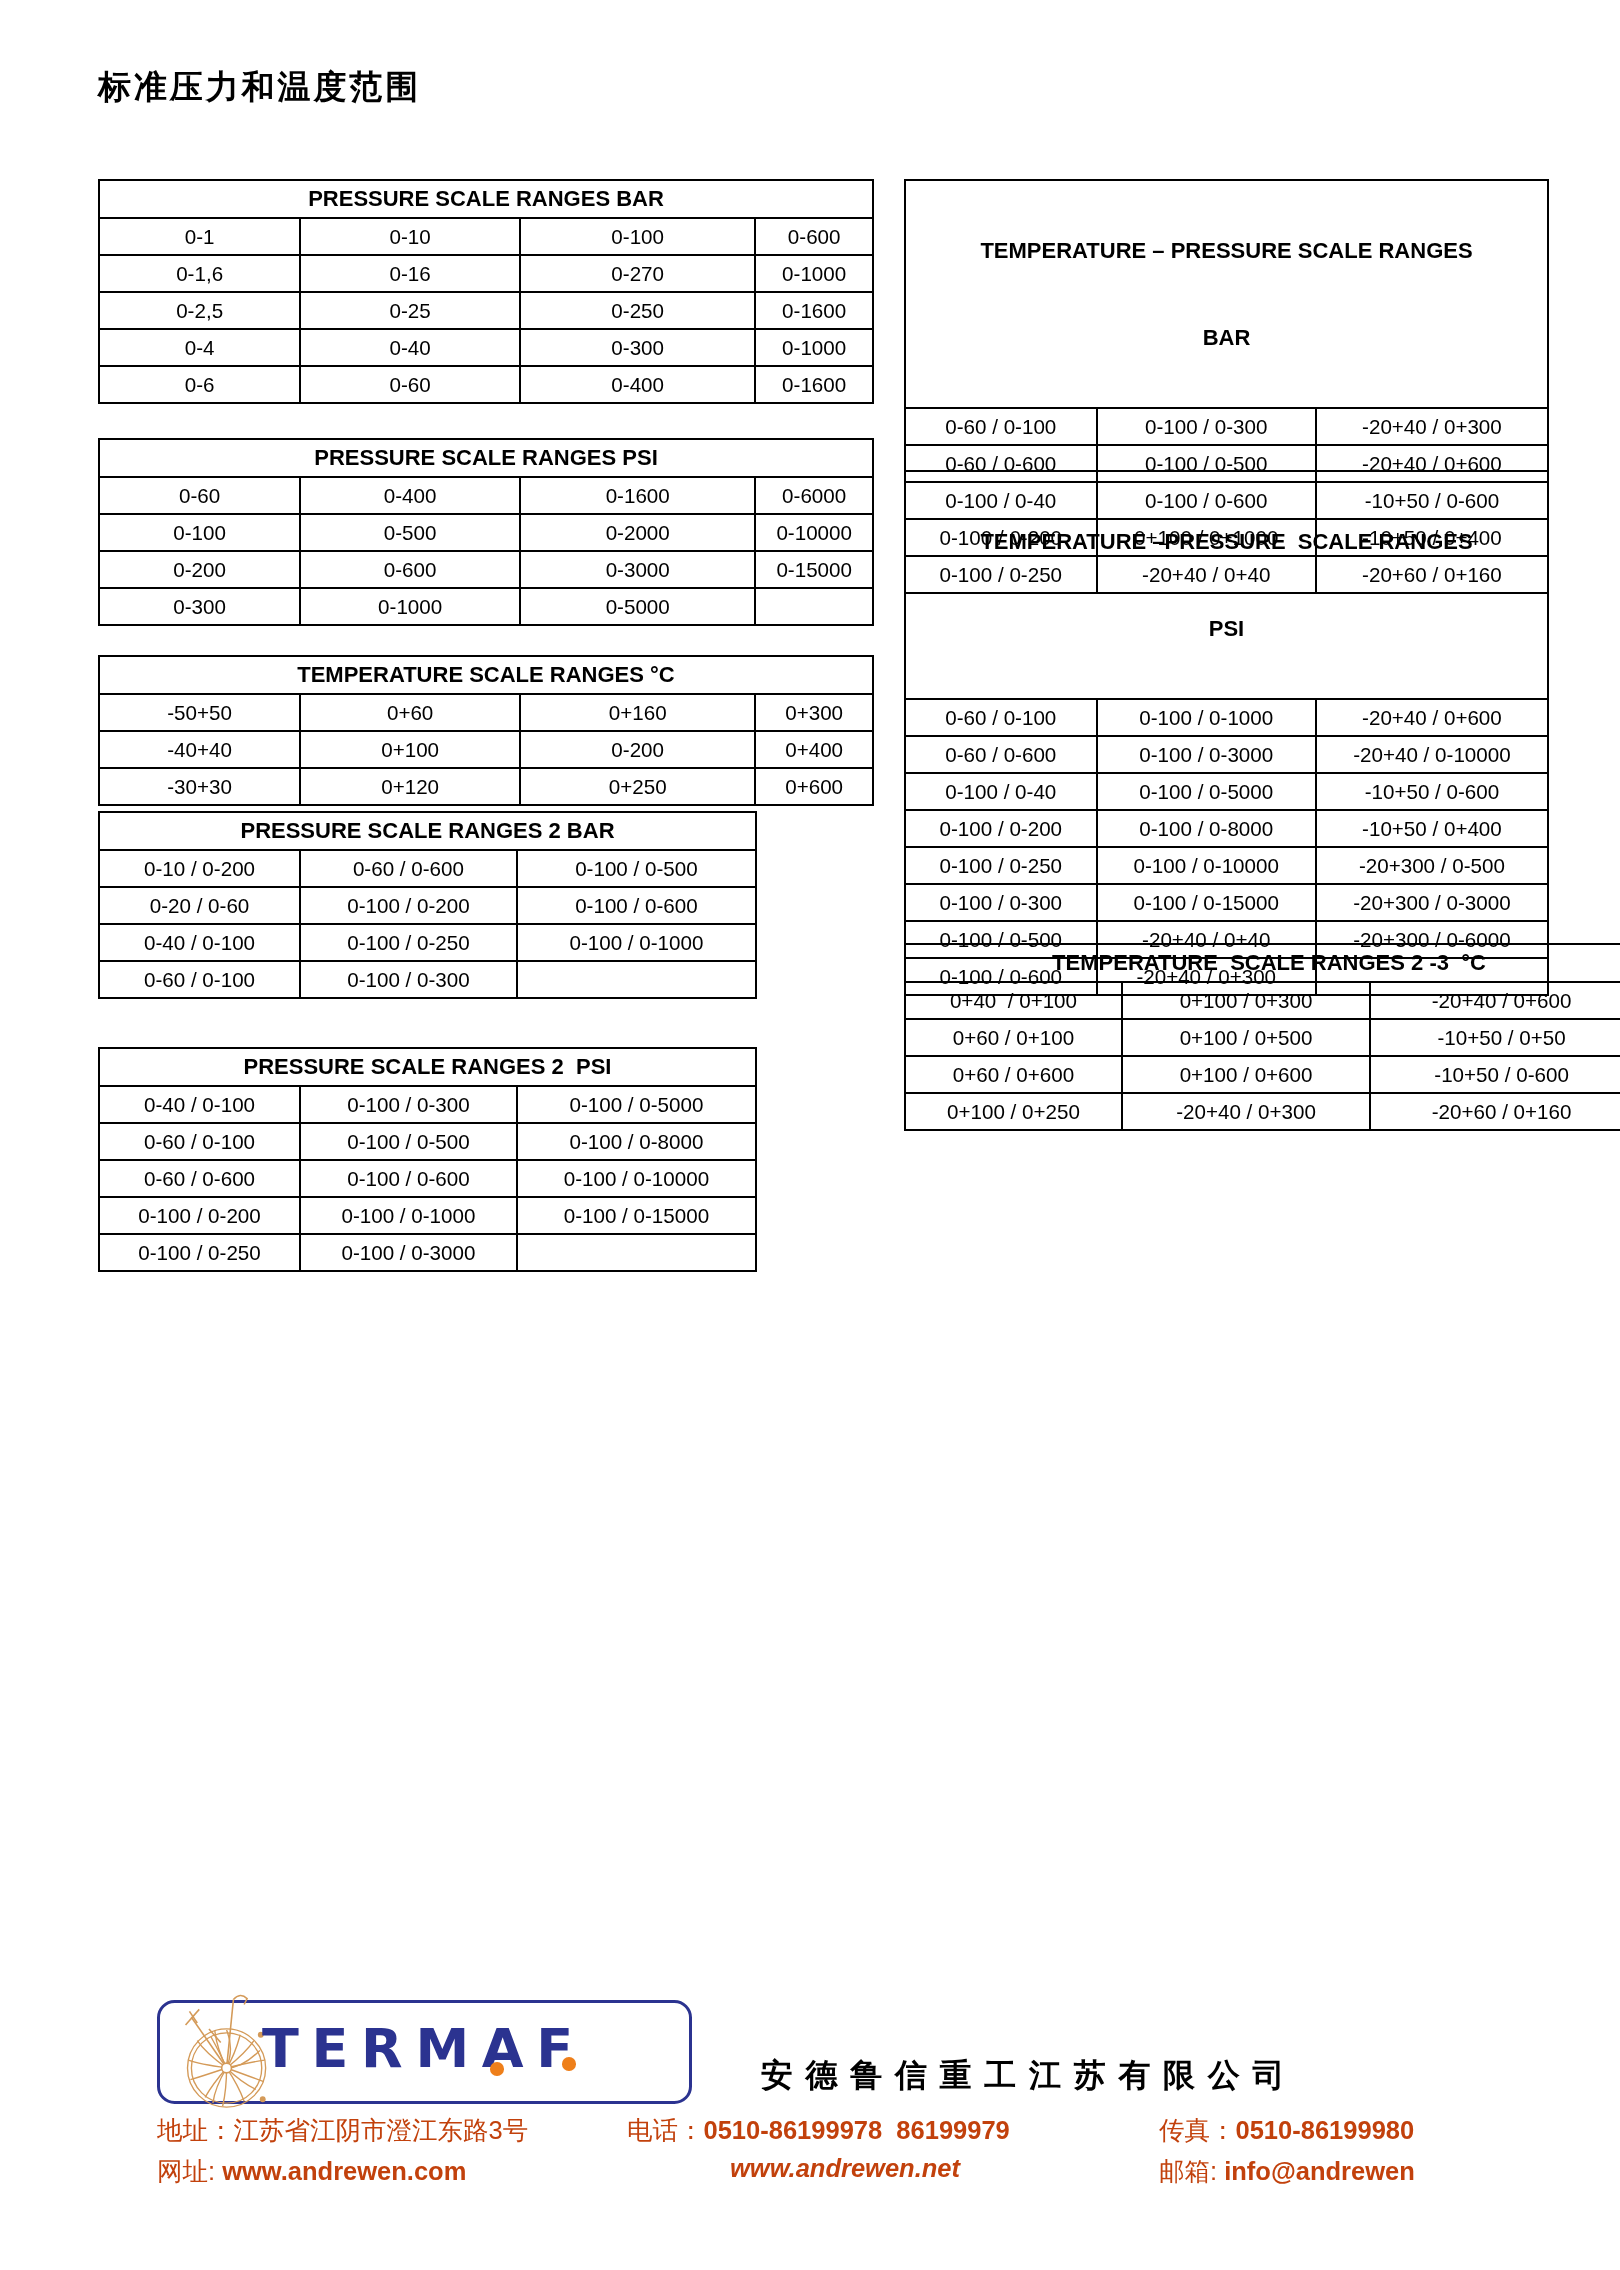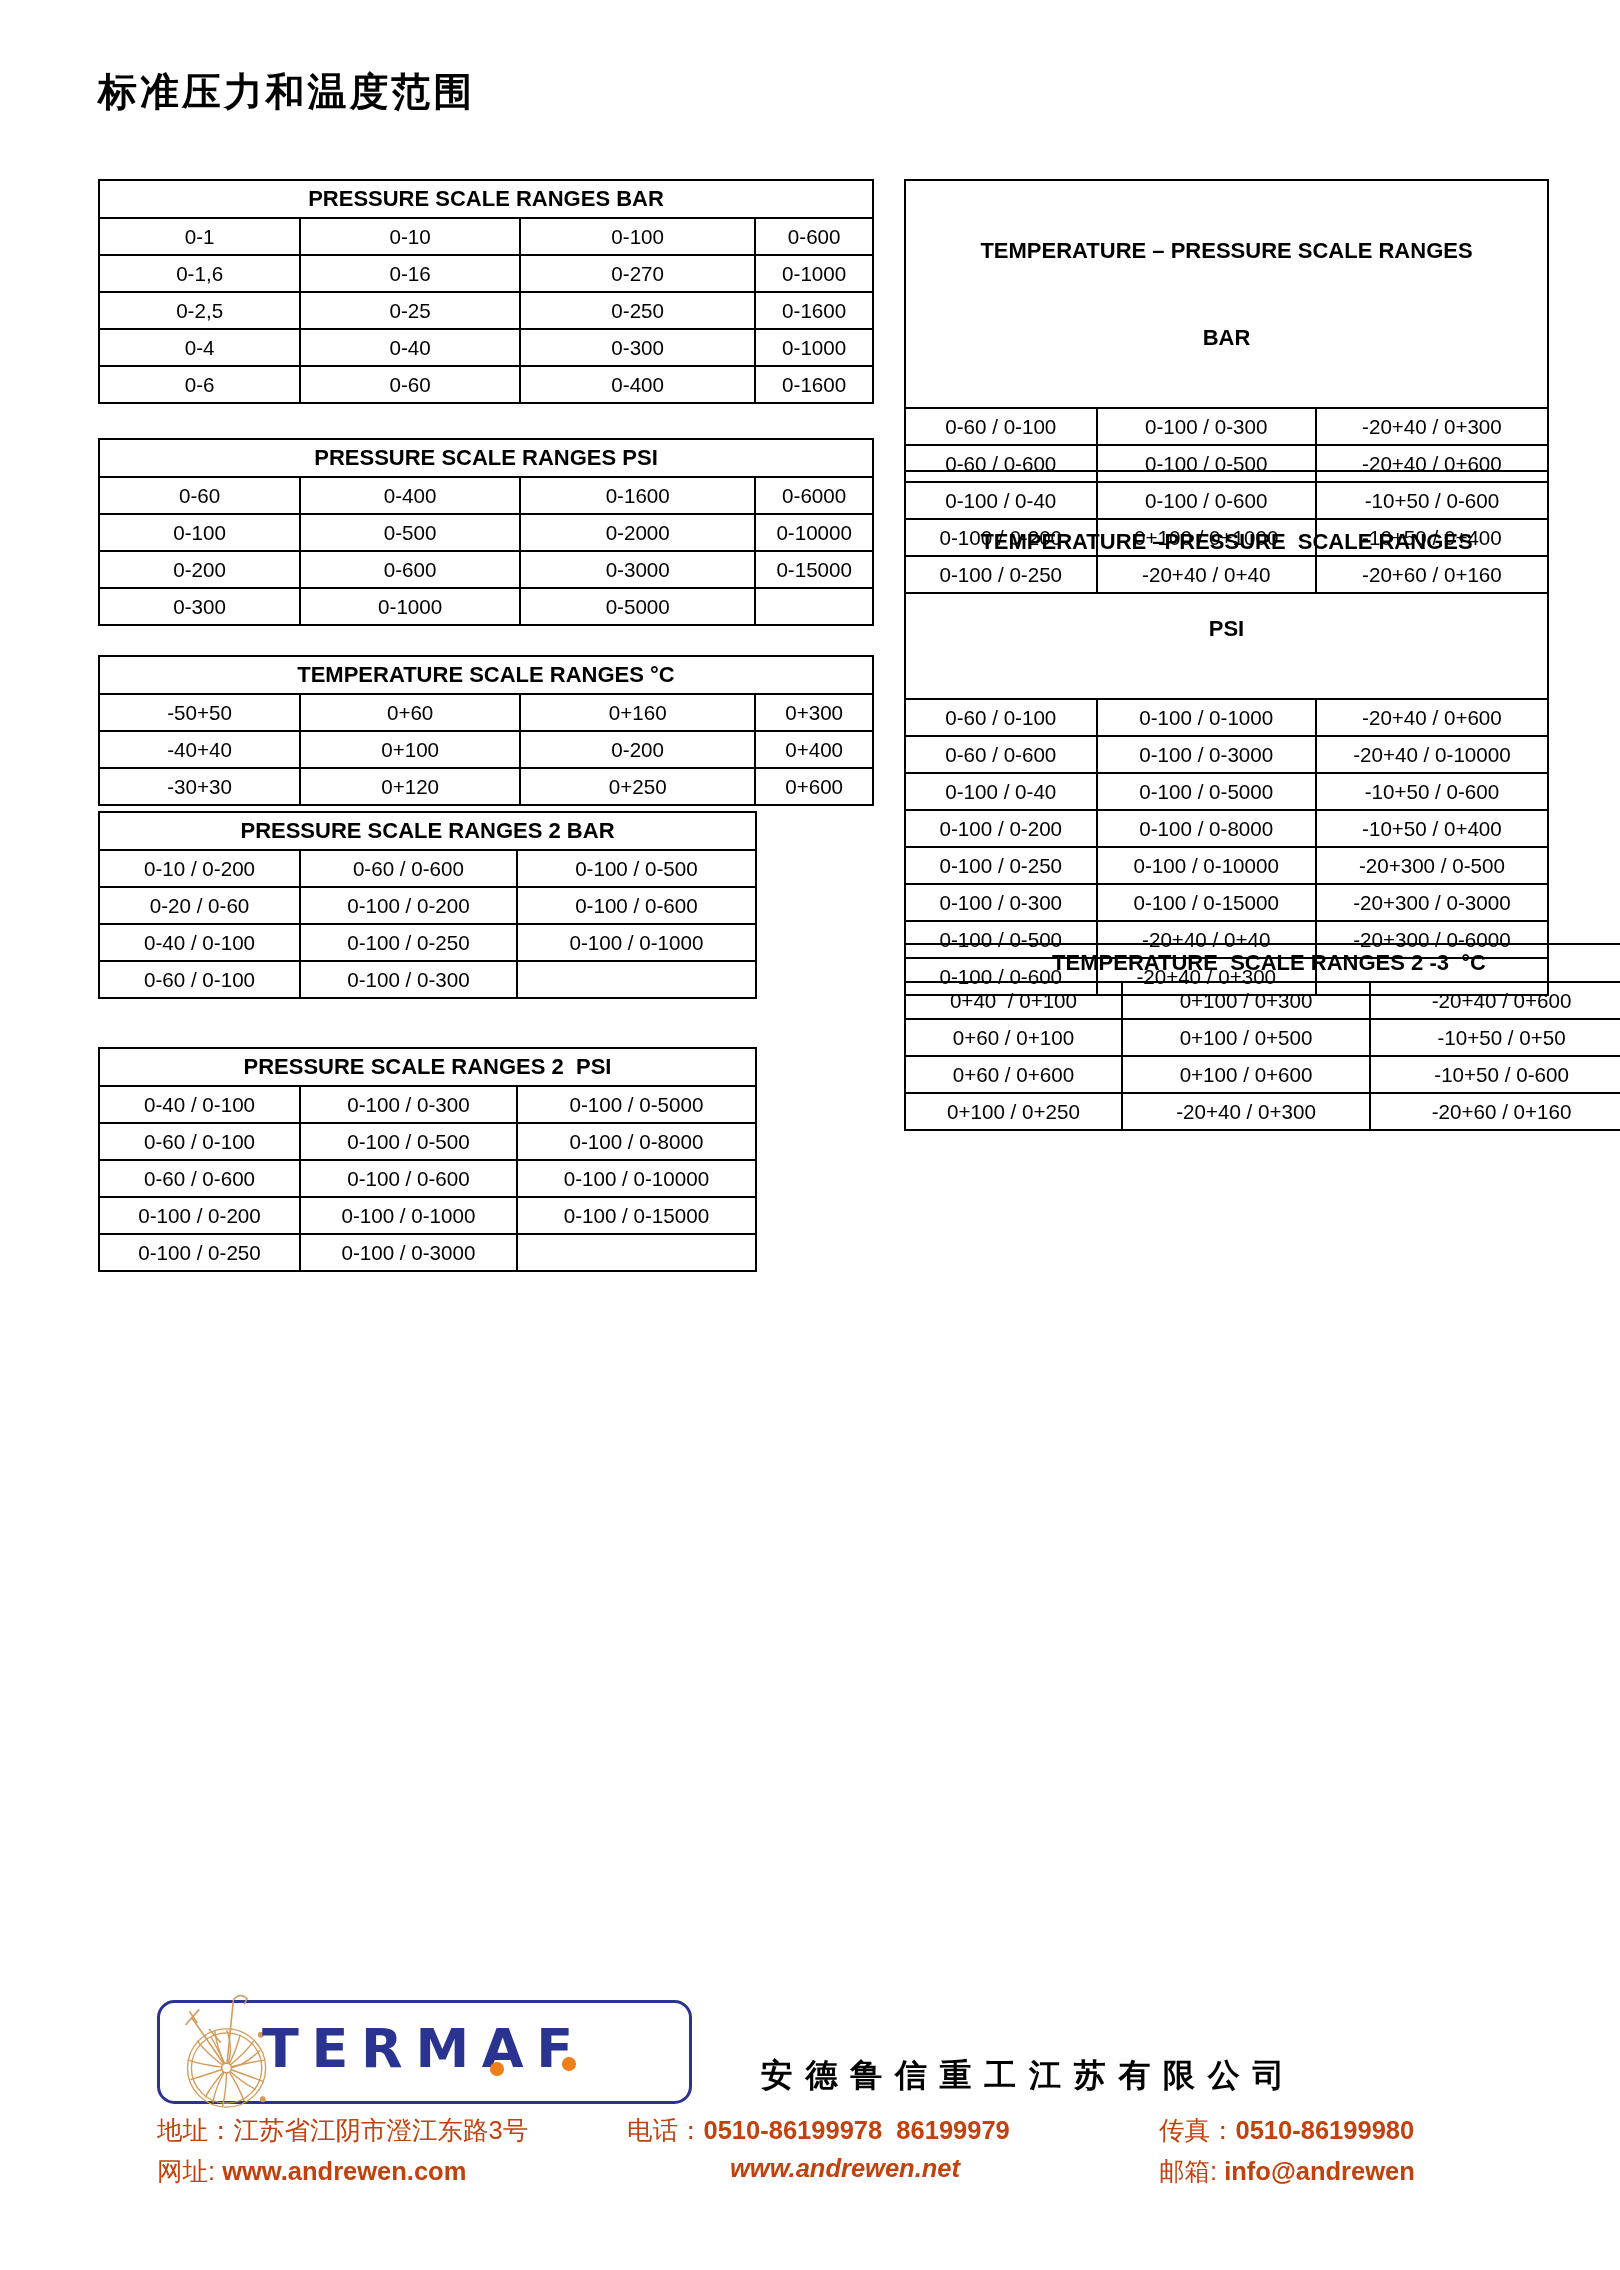--- a/index.html
+++ b/index.html
@@ -7,21 +7,21 @@
     position:relative;
     width:1620px;height:2270px;
     background:#ffffff;
     font-family:"Liberation Sans", sans-serif;
     color:#000;
     overflow:hidden;
   }
   .doc-title{
     position:absolute;left:98px;top:65px;
     font-family:"Liberation Serif", serif;
-    font-size:39px;font-weight:600;letter-spacing:2.9px;color:#000;
+    font-size:33px;font-weight:600;letter-spacing:2.9px;color:#000;
   }
   .tbl{position:absolute;}
   .tbl table{
     border-collapse:collapse;table-layout:fixed;width:100%;
     border:2.9px solid #000;
   }
   .tbl td{
     border:2.4px solid #000;
     text-align:center;vertical-align:middle;
     font-size:20.6px;color:#000;padding:0 2px;

